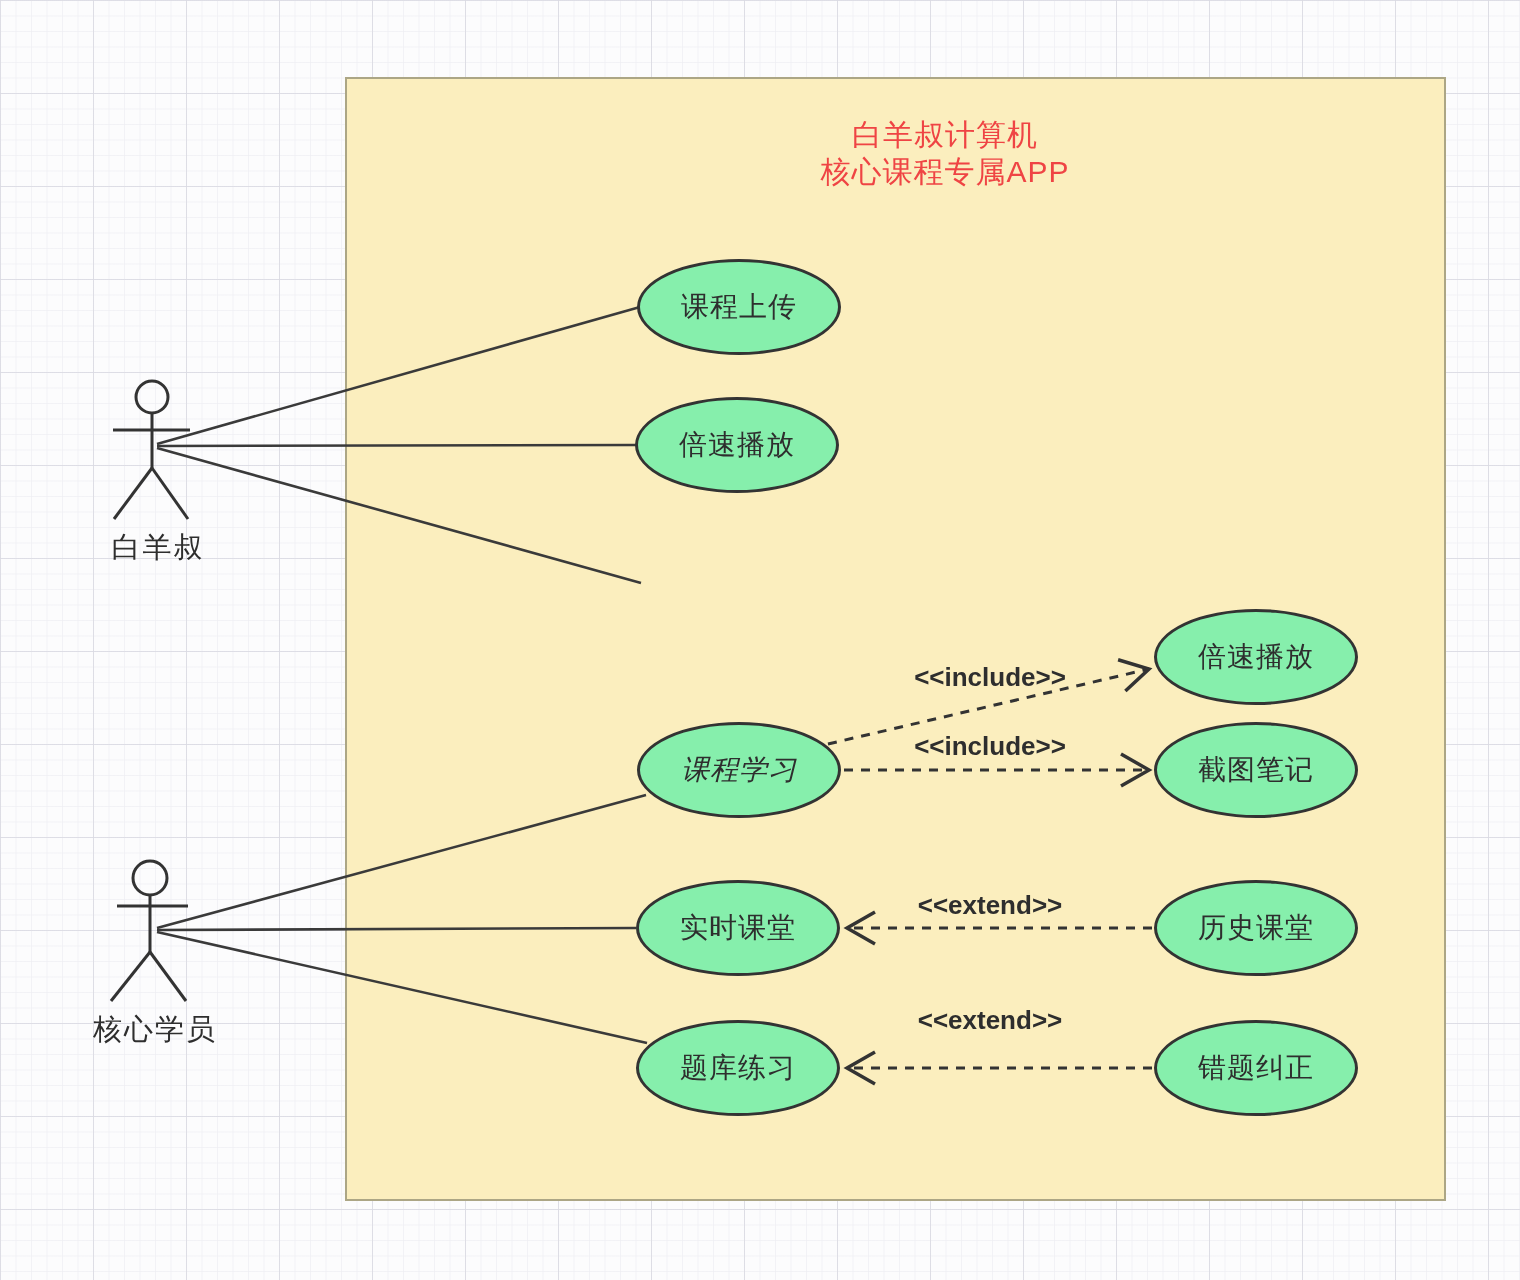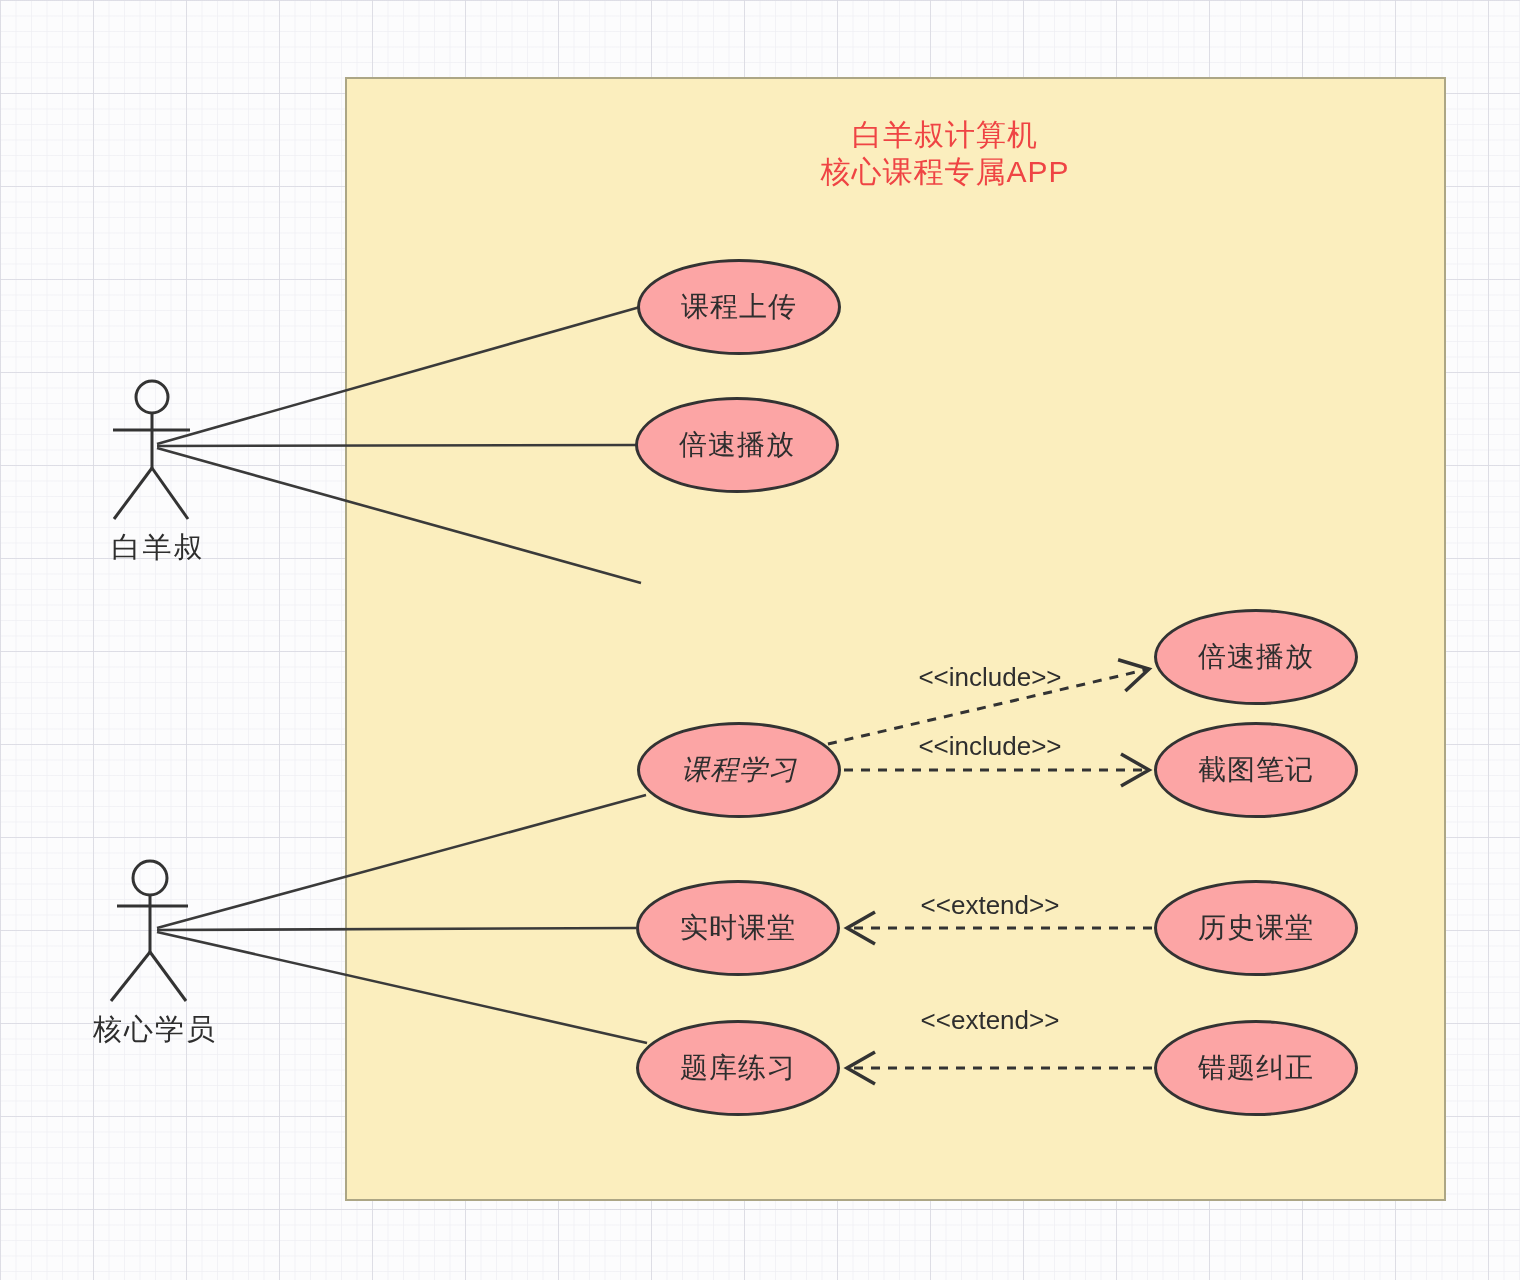--- a/index.html
+++ b/index.html
@@ -49,39 +49,40 @@
   svg.wires {
     position: absolute;
     left: 0;
     top: 0;
     pointer-events: none;
   }
   .usecase {
     position: absolute;
     width: 204px;
     height: 96px;
-    background: #fca5a5;
+    background: #86efac;
     border: 3px solid #333333;
     border-radius: 50%;
     display: flex;
     align-items: center;
     justify-content: center;
     box-sizing: border-box;
   }
   .usecase span {
     font-size: 28px;
     letter-spacing: 1px;
     color: #2e2e2e;
   }
   .edge-label {
     position: absolute;
     width: 220px;
     text-align: center;
     font-size: 26px;
     color: #2e2e2e;
+    font-weight: bold;
   }
   .actor-label {
     position: absolute;
     text-align: center;
     font-size: 29px;
     color: #2e2e2e;
     letter-spacing: 2px;
   }
   
   .uc-0 { left: 637px; top: 259px; }

